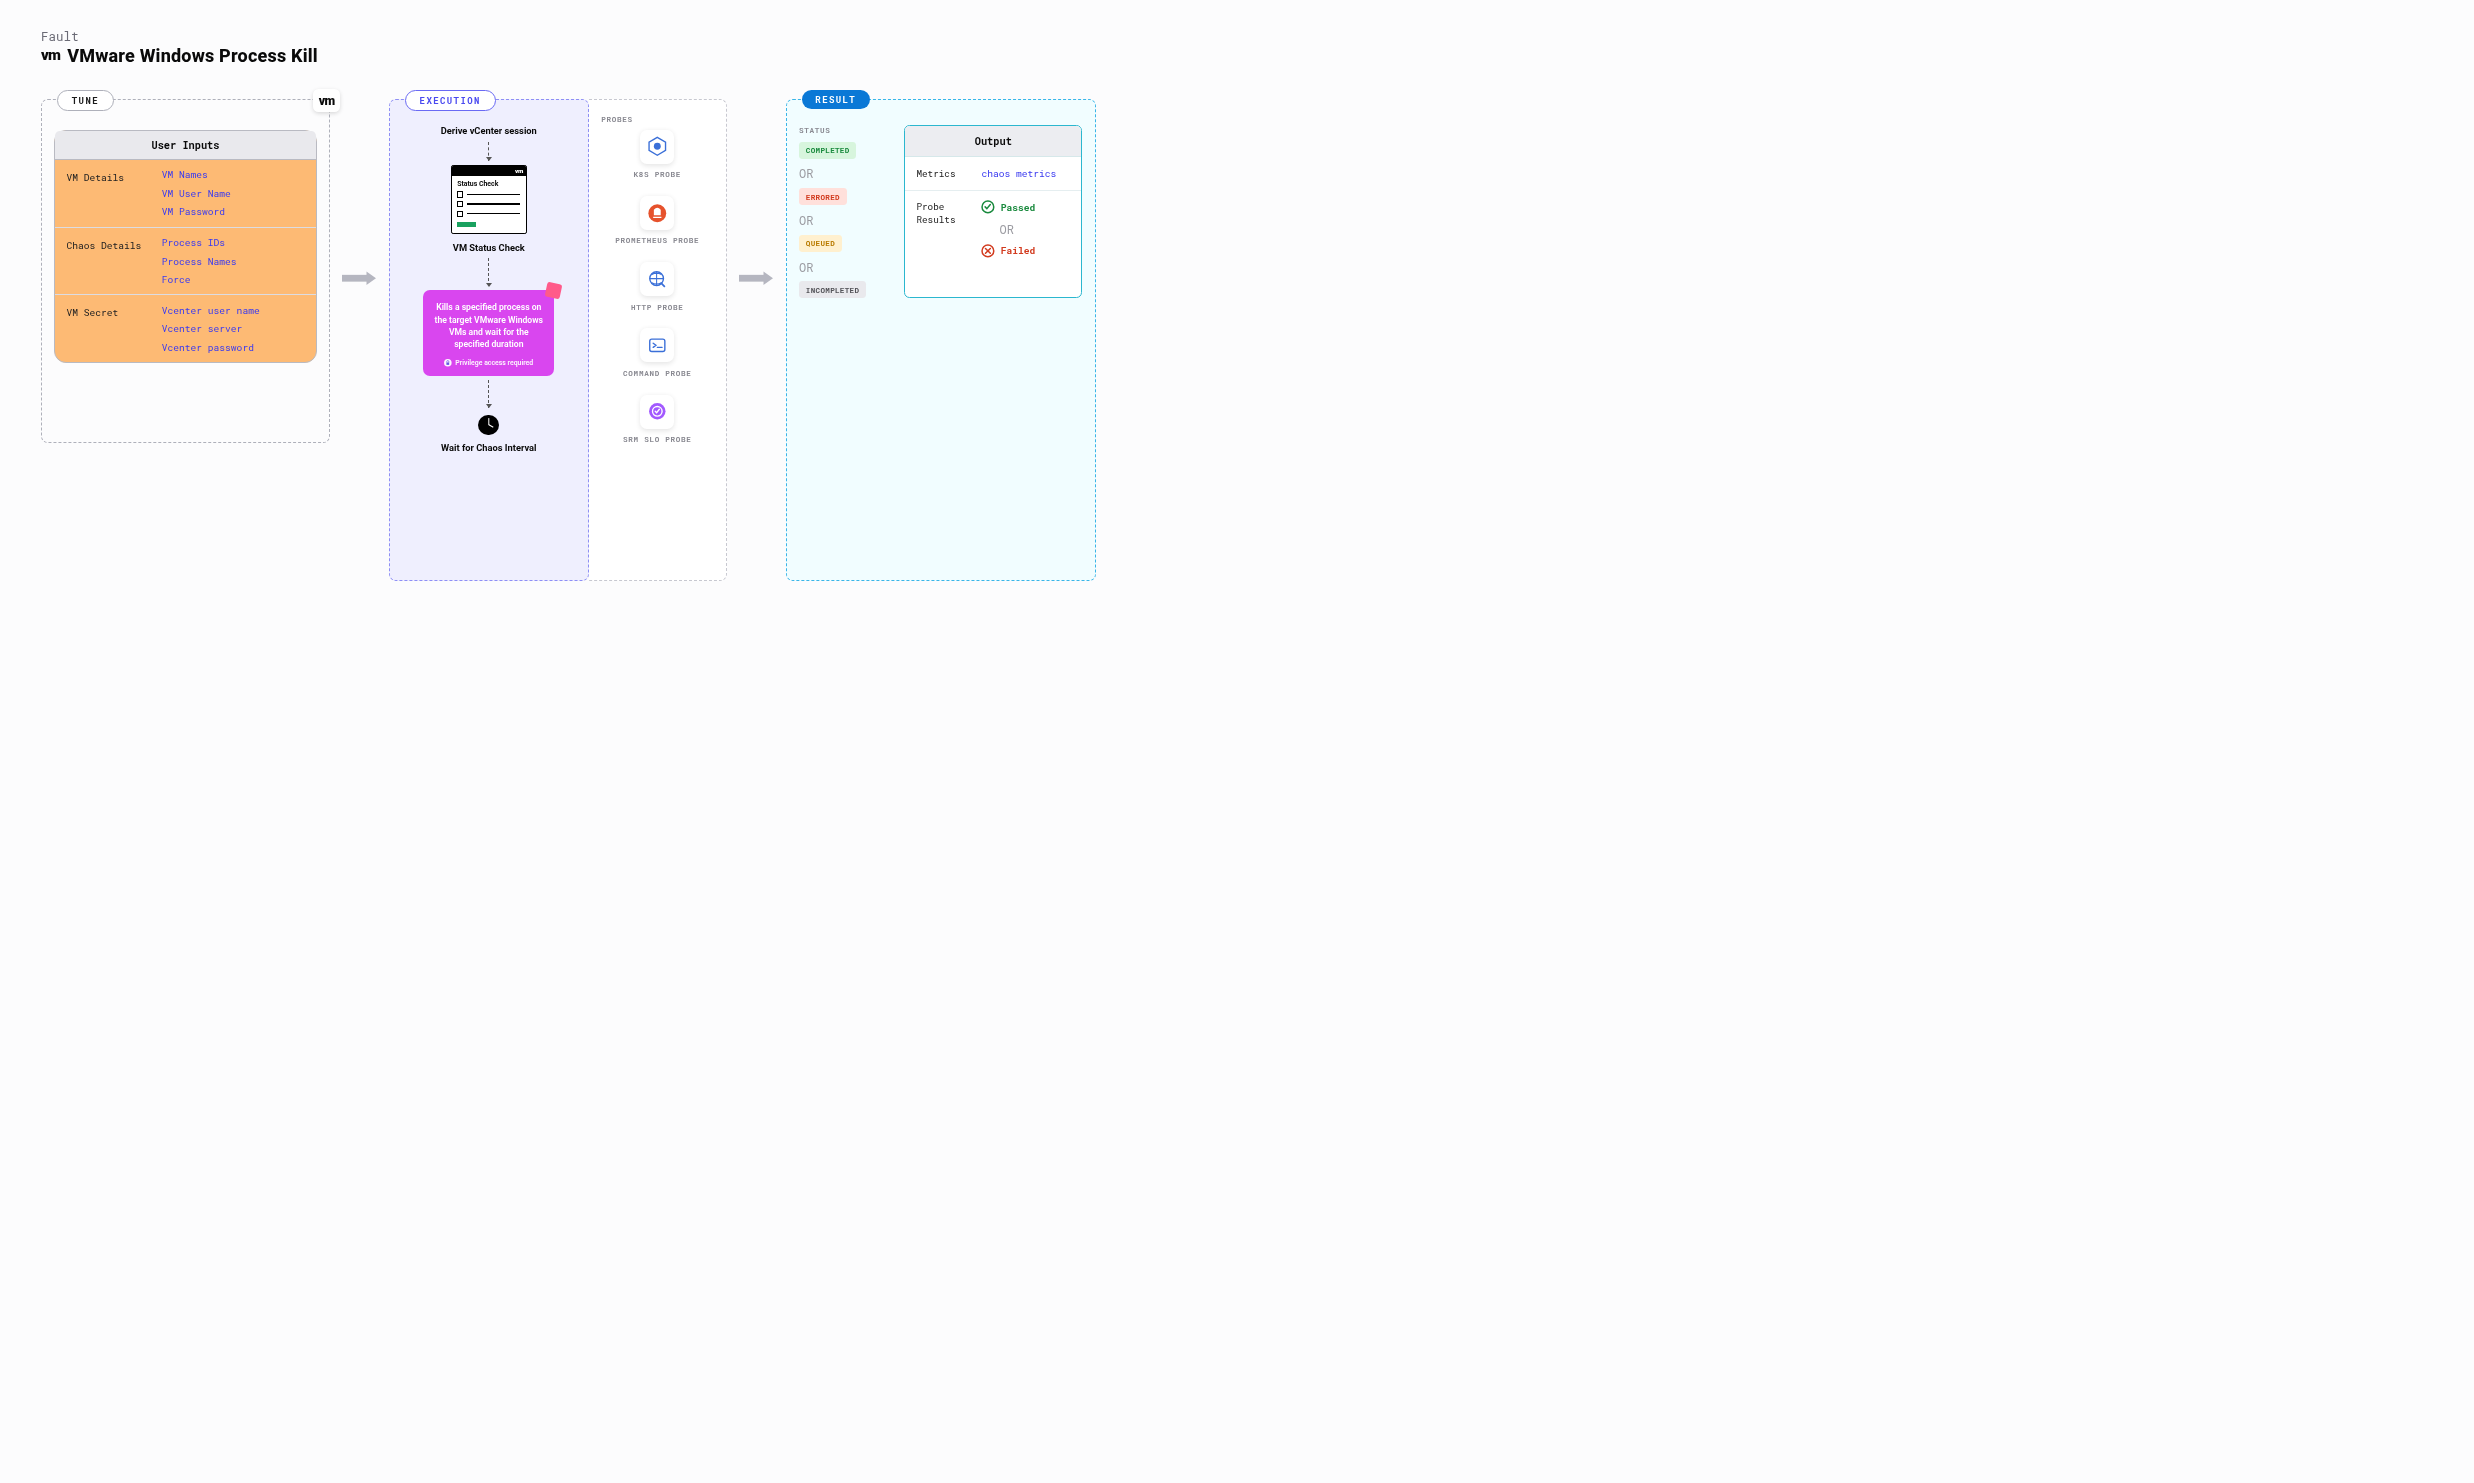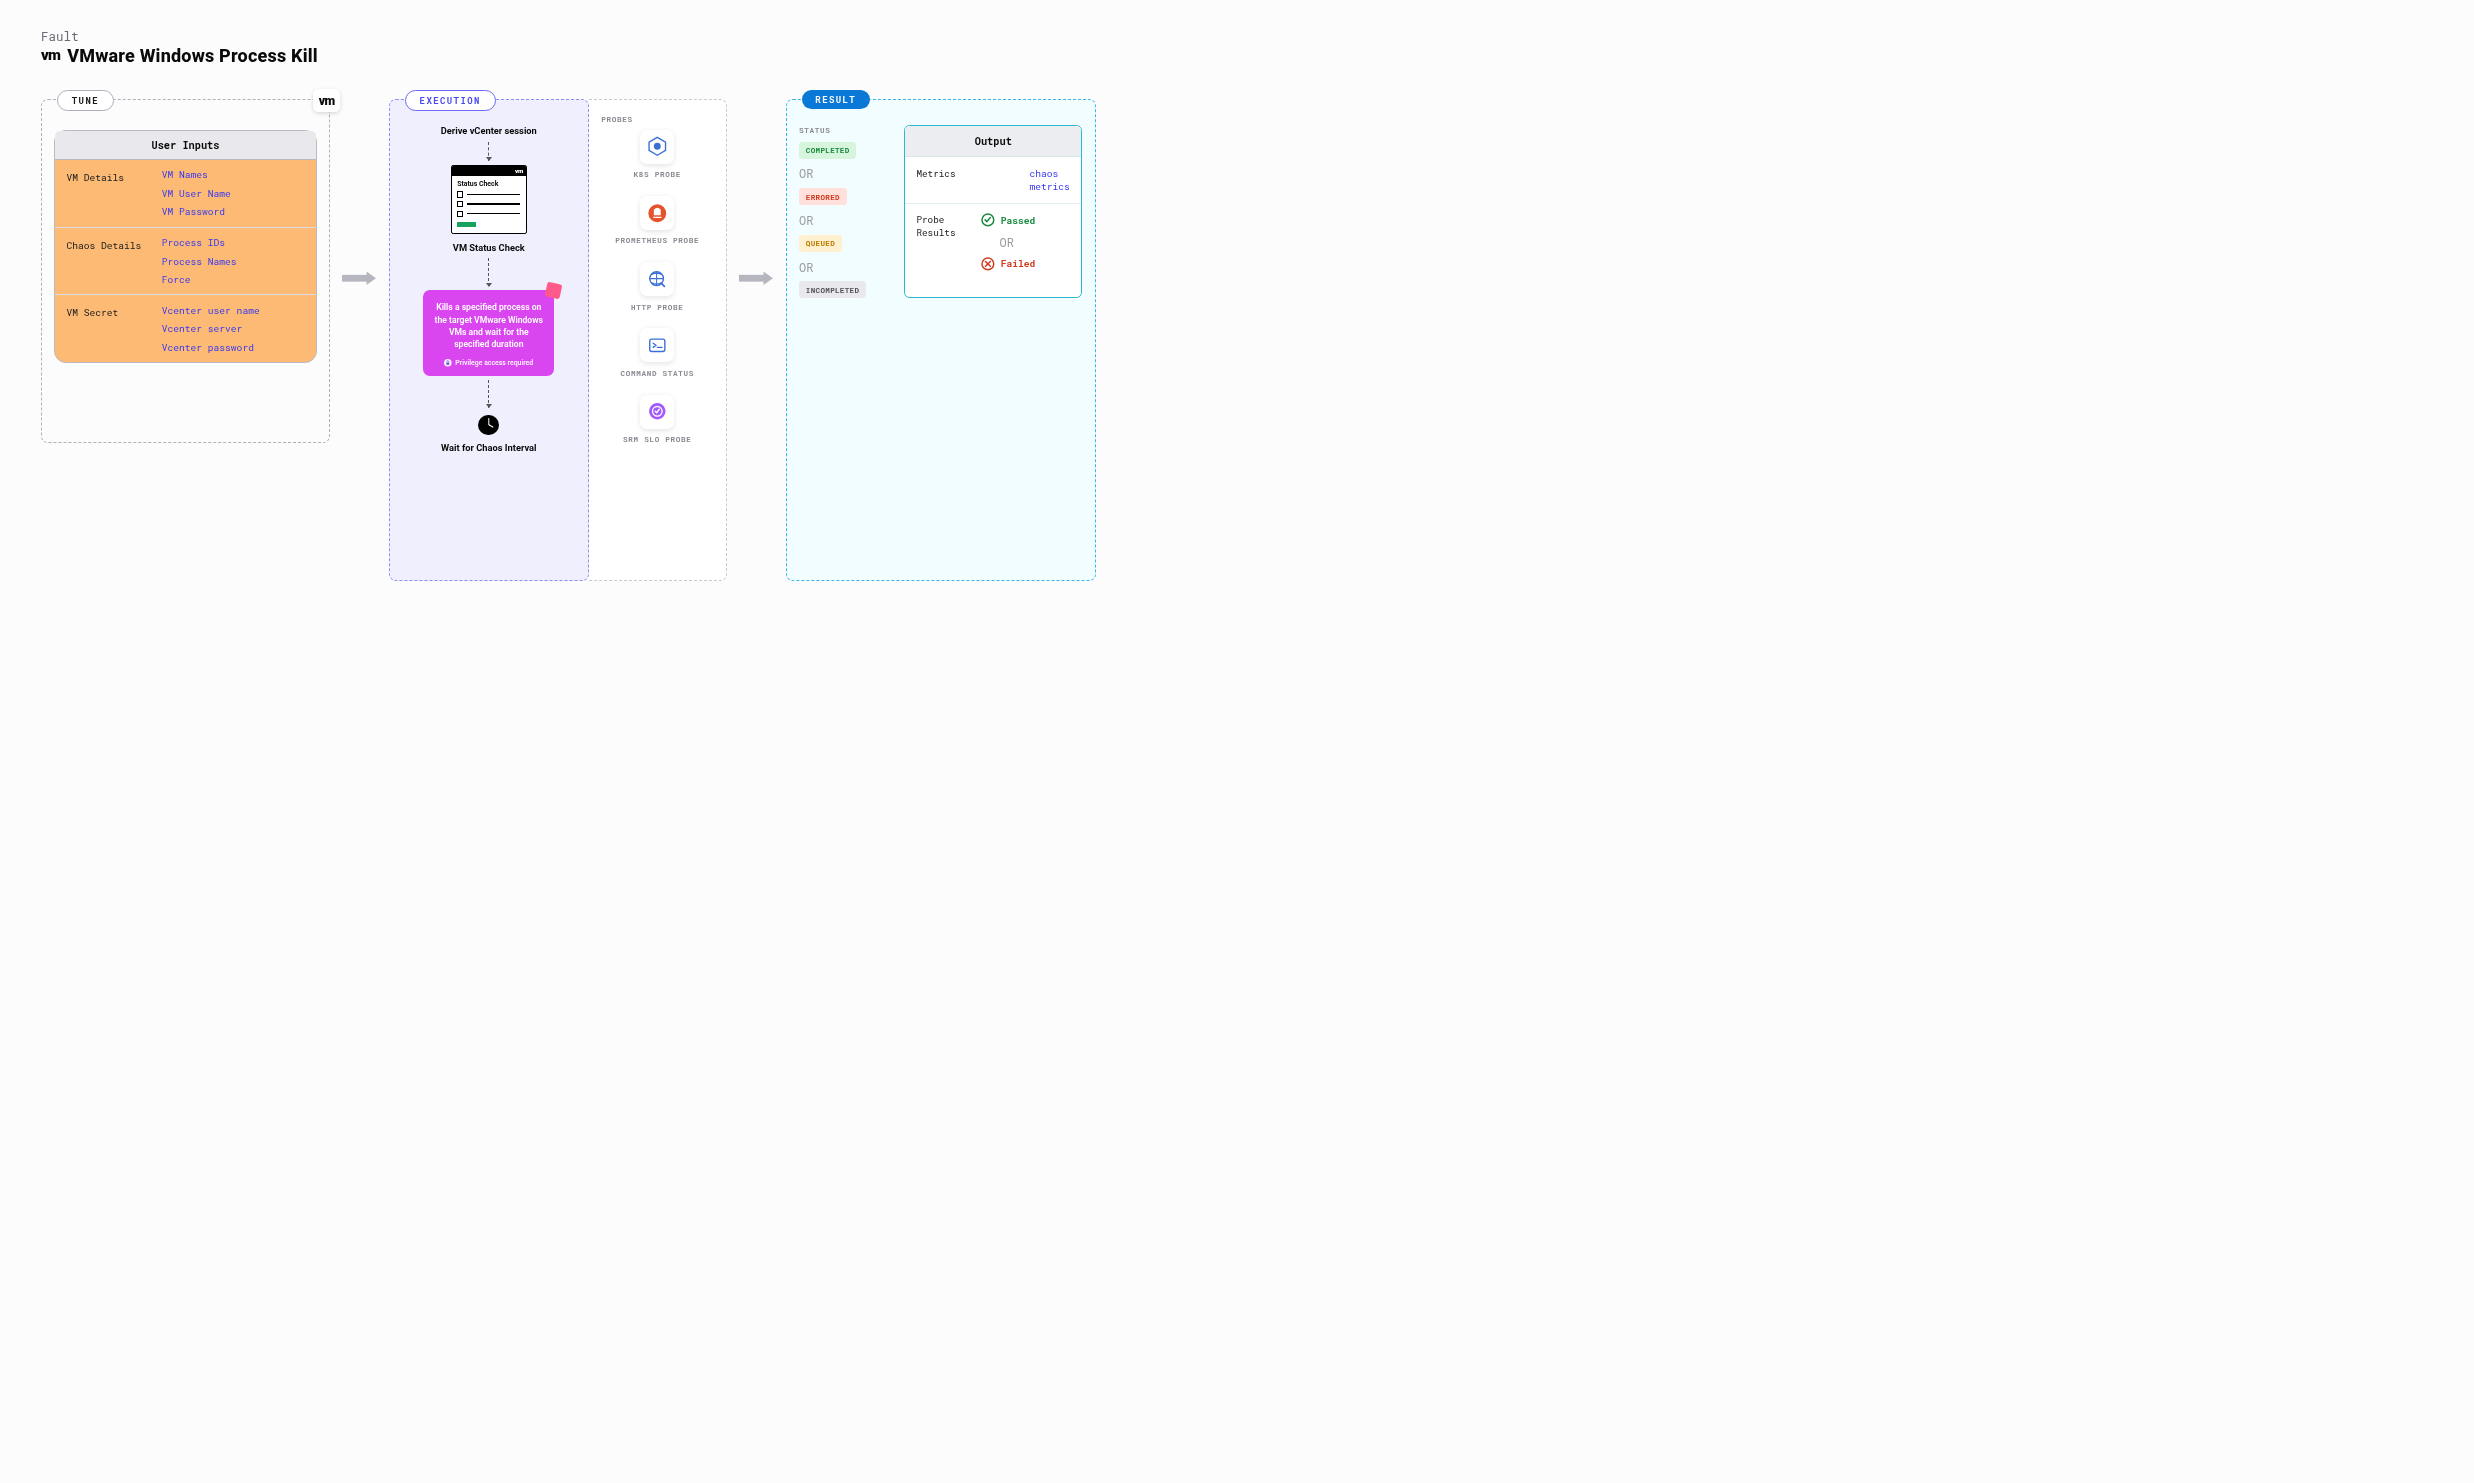--- a/index.html
+++ b/index.html
@@ -69,21 +69,21 @@
   .b-yellow { background:#fff0cf; color:#b97b00;}
   .b-grey { background:#e9e9ed; color:#535358;}
   .or { font-family:"SFMono-Regular",Consolas,"Roboto Mono",Menlo,monospace; font-size:12px; color:#9a9aa0;}
   .result-body { display:flex; gap:16.5px;}
   .out-card { flex:1; border:1px solid #2bb7cf; border-radius:5.5px; background:#fff; overflow:hidden;}
   .out-head { background:#ecedf1; text-align:center; font-family:"SFMono-Regular",Consolas,"Roboto Mono",Menlo,monospace; font-weight:700; font-size:10.3px; padding:8.3px 0; border-bottom:0.7px solid #d6e8ea;}
   .out-row { display:flex; padding:9.6px 11px; gap:11px; border-bottom:0.7px solid #e5eef0; align-items:flex-start;}
   .out-row:last-child { border-bottom:none;}
   .out-row .l { width:54px; font-family:"SFMono-Regular",Consolas,"Roboto Mono",Menlo,monospace; font-size:9.3px; color:#222;}
   .out-row .v { flex:1; font-family:"SFMono-Regular",Consolas,"Roboto Mono",Menlo,monospace; font-size:9.6px;}
-  .chaos { color:#3a3af0;margin-left:48px;}
+  .chaos { color:#3a3af0;}
   .pf { display:flex; align-items:center; gap:5.5px; font-weight:700;}
   .pf.pass { color:#1a8a3e;}
   .pf.fail { color:#d23b1f;}
   .pf-col { display:flex; flex-direction:column; gap:6.9px;}
 </style>
 </head>
 <body>
 
 <div>
   <div class="header-sub">Fault</div>
@@ -210,21 +210,21 @@
             </div>
           <div class="nm">HTTP PROBE</div>
         </div>
         <div class="probe">
           <div class="ic">
               <svg width="20.6" height="20.6" viewBox="0 0 30 30">
                 <rect x="4" y="6" width="22" height="18" rx="3" fill="none" stroke="#3a6fd8" stroke-width="2"></rect>
                 <path d="M9 12 l4 3 l-4 3 M15 18 h7" stroke="#3a6fd8" stroke-width="2" fill="none" stroke-linecap="round"></path>
               </svg>
             </div>
-          <div class="nm">COMMAND STATUS</div>
+          <div class="nm">COMMAND PROBE</div>
         </div>
         <div class="probe">
           <div class="ic">
               <svg width="20.6" height="20.6" viewBox="0 0 30 30">
                 <circle cx="15" cy="15" r="12" fill="#a259ff"></circle>
                 <circle cx="15" cy="15" r="7" fill="none" stroke="#fff" stroke-width="2"></circle>
                 <path d="M12 15 l2 2 l4 -5" stroke="#fff" stroke-width="2" fill="none" stroke-linecap="round"></path>
               </svg>
             </div>
           <div class="nm">SRM SLO PROBE</div>

